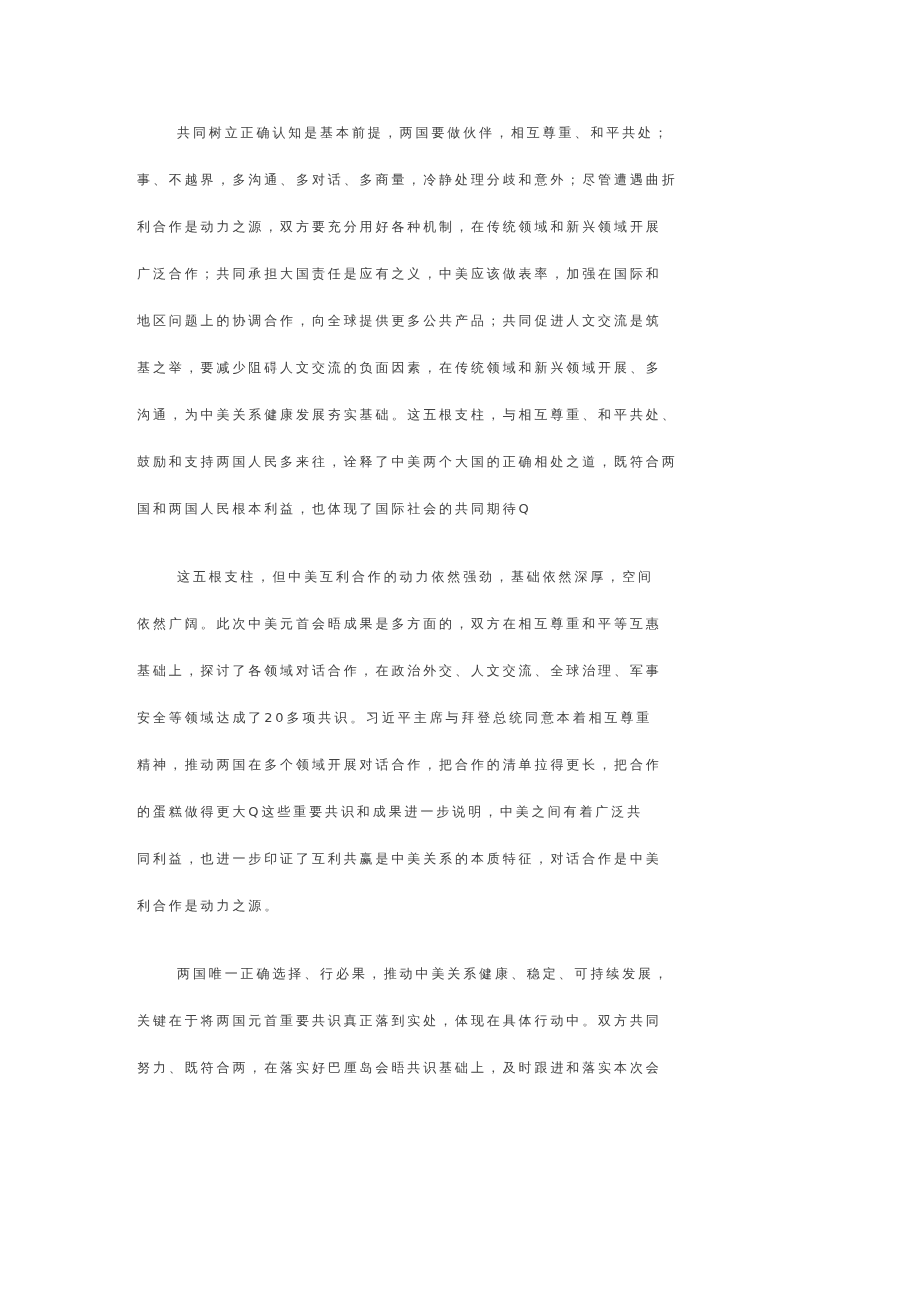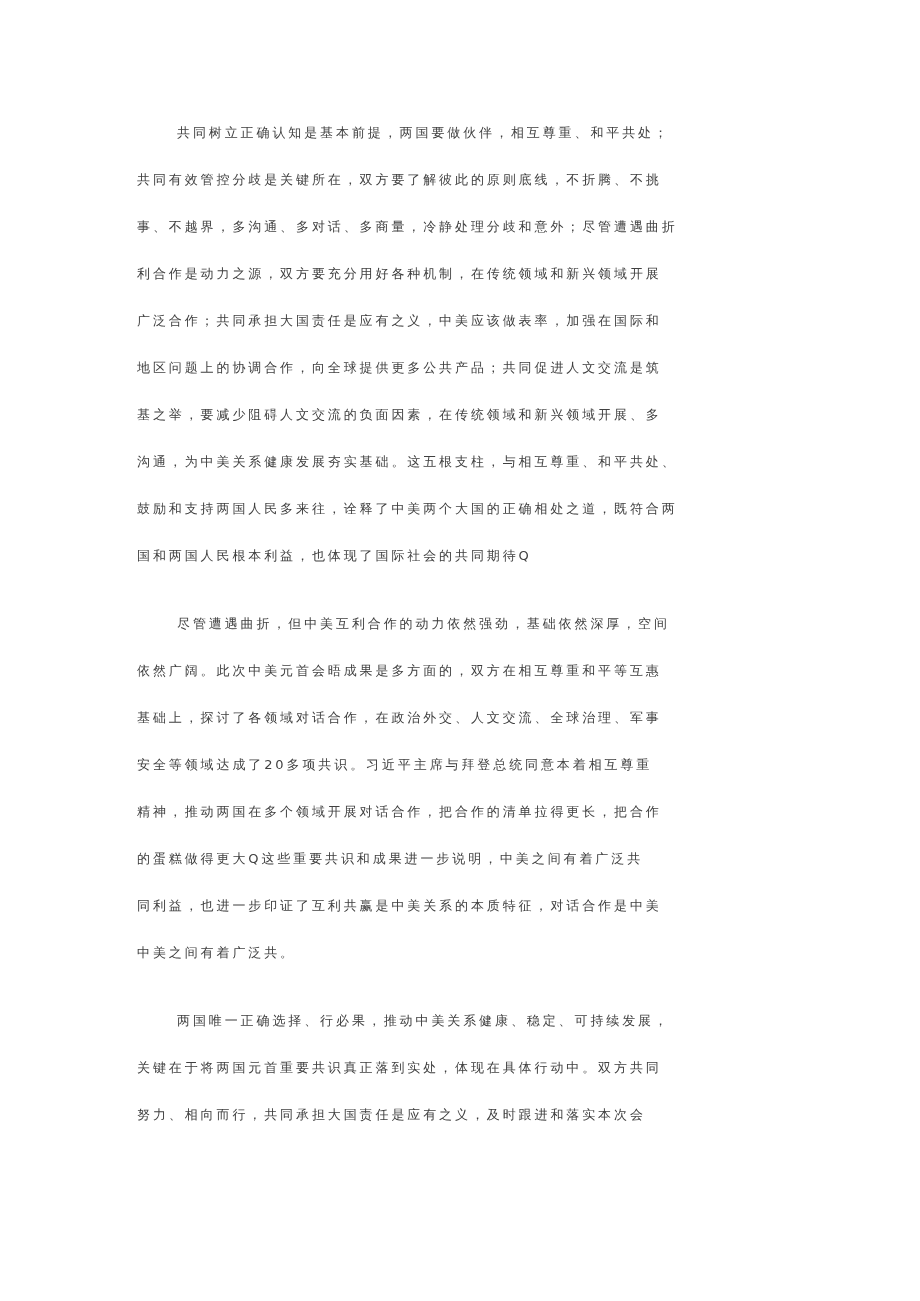--- a/index.html
+++ b/index.html
@@ -37,41 +37,40 @@
       padding-left: 40px;
     }
   </style>
 </head>
 <body>
 
 <div class="page">
 
   <div class="paragraph">
     <span class="line indent">共同树立正确认知是基本前提，两国要做伙伴，相互尊重、和平共处；</span>
-    <span class="line">共同有效管控分歧是关键所在，双方要了解彼此的原则底线，不折腾、不挑</span>
     <span class="line">事、不越界，多沟通、多对话、多商量，冷静处理分歧和意外；尽管遭遇曲折</span>
     <span class="line">利合作是动力之源，双方要充分用好各种机制，在传统领域和新兴领域开展</span>
     <span class="line">广泛合作；共同承担大国责任是应有之义，中美应该做表率，加强在国际和</span>
     <span class="line">地区问题上的协调合作，向全球提供更多公共产品；共同促进人文交流是筑</span>
     <span class="line">基之举，要减少阻碍人文交流的负面因素，在传统领域和新兴领域开展、多</span>
     <span class="line">沟通，为中美关系健康发展夯实基础。这五根支柱，与相互尊重、和平共处、</span>
     <span class="line">鼓励和支持两国人民多来往，诠释了中美两个大国的正确相处之道，既符合两</span>
     <span class="line">国和两国人民根本利益，也体现了国际社会的共同期待Q</span>
   </div>
 
   <div class="paragraph">
-    <span class="line indent">尽管遭遇曲折，但中美互利合作的动力依然强劲，基础依然深厚，空间</span>
+    <span class="line indent">这五根支柱，但中美互利合作的动力依然强劲，基础依然深厚，空间</span>
     <span class="line">依然广阔。此次中美元首会晤成果是多方面的，双方在相互尊重和平等互惠</span>
     <span class="line">基础上，探讨了各领域对话合作，在政治外交、人文交流、全球治理、军事</span>
     <span class="line">安全等领域达成了20多项共识。习近平主席与拜登总统同意本着相互尊重</span>
     <span class="line">精神，推动两国在多个领域开展对话合作，把合作的清单拉得更长，把合作</span>
     <span class="line">的蛋糕做得更大Q这些重要共识和成果进一步说明，中美之间有着广泛共</span>
     <span class="line">同利益，也进一步印证了互利共赢是中美关系的本质特征，对话合作是中美</span>
-    <span class="line">中美之间有着广泛共。</span>
+    <span class="line">利合作是动力之源。</span>
   </div>
 
   <div class="paragraph">
     <span class="line indent">两国唯一正确选择、行必果，推动中美关系健康、稳定、可持续发展，</span>
     <span class="line">关键在于将两国元首重要共识真正落到实处，体现在具体行动中。双方共同</span>
-    <span class="line">努力、相向而行，共同承担大国责任是应有之义，及时跟进和落实本次会</span>
+    <span class="line">努力、既符合两，在落实好巴厘岛会晤共识基础上，及时跟进和落实本次会</span>
   </div>
 
 </div>
 
 </body></html>

